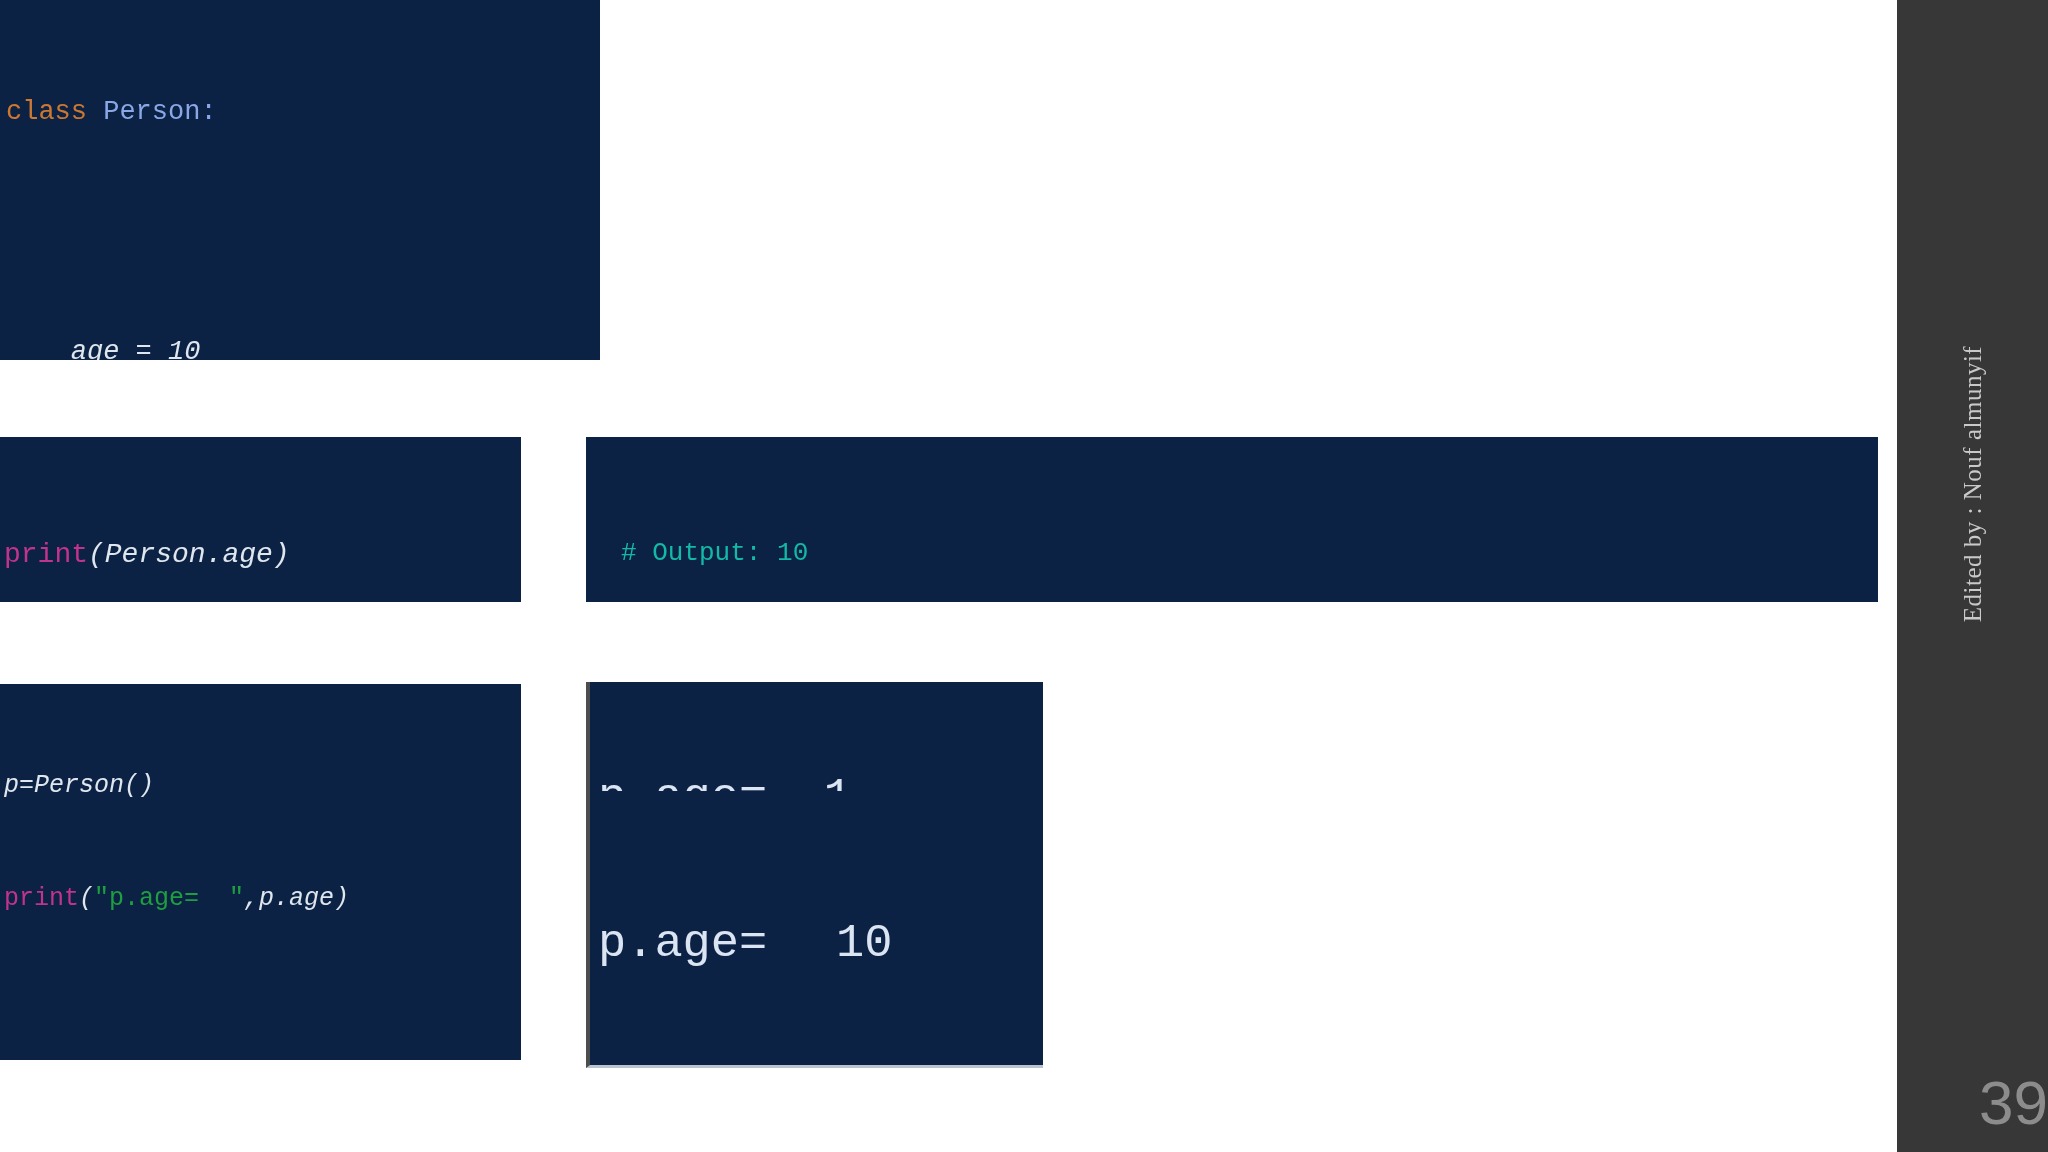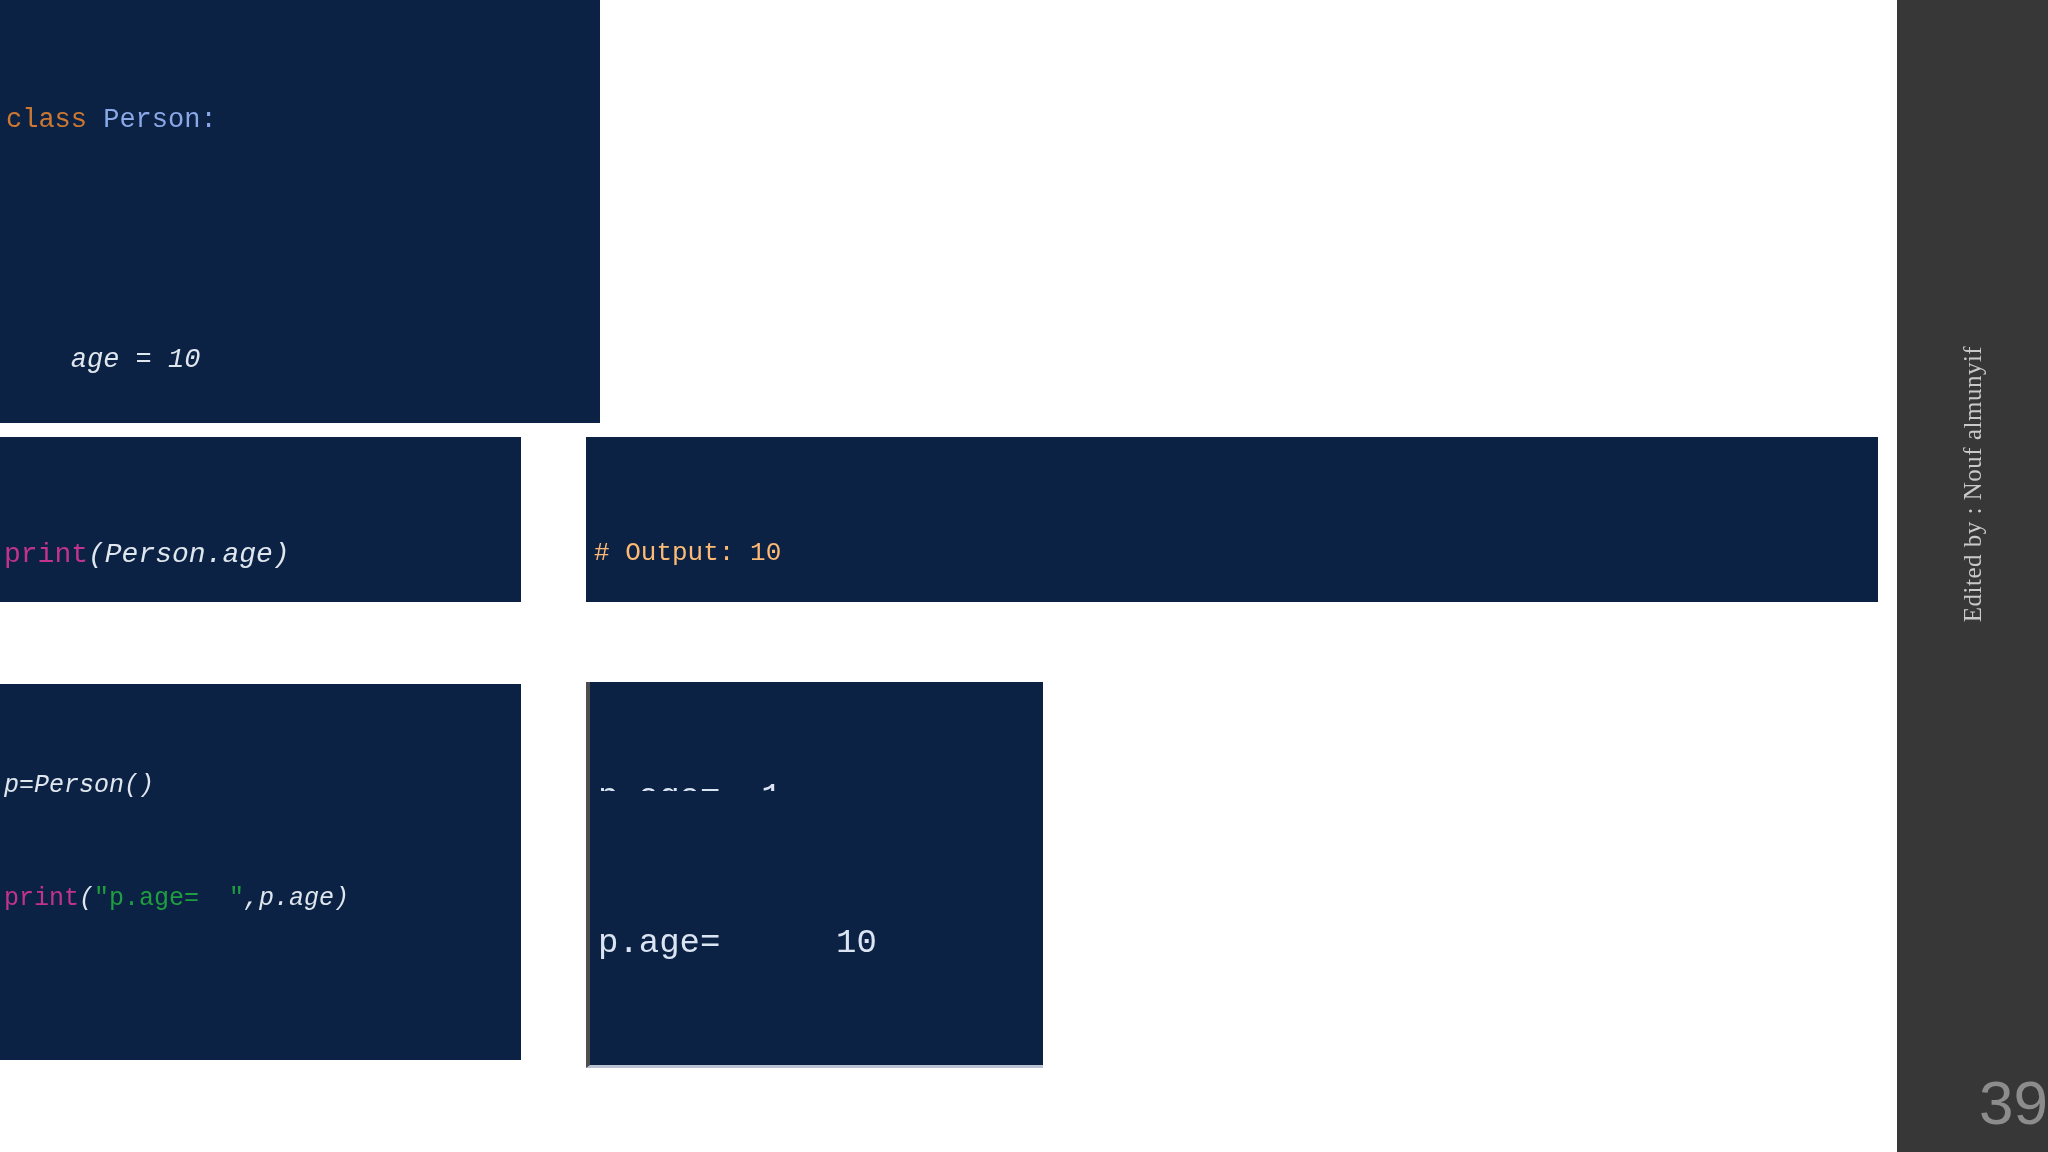--- a/index.html
+++ b/index.html
@@ -32,32 +32,32 @@
     white-space: pre;
     display: block;
   }
 
   
   .t-kw      { color: #cc7832; }          
   .t-cls     { color: #8aa8e8; }          
   .t-plain   { color: #dfe6ee; font-style: italic; }
   .t-builtin { color: #c2338e; }          
   .t-str     { color: #1f9e3f; }
-  .t-comment { color: #fdba74; }          
+  .t-comment { color: #14b8a6; margin-left: 27px; }          
   .t-out     { color: #dbe4f2; }          
 
   
   #panel-class {
     left: 0px;
     top: 0px;
     width: 600px;
-    height: 423px;
+    height: 360px;
     font-size: 27px;
     line-height: 40px;
-    padding: 20px 0 0 6px;
+    padding: 12px 0 0 6px;
   }
 
   
   #panel-call {
     left: 0px;
     top: 437px;
     width: 521px;
     height: 165px;
     font-size: 28px;
     line-height: 47px;
@@ -85,21 +85,21 @@
     line-height: 37.5px;
     padding: 8px 0 16px 4px;
   }
 
   
   #panel-shell {
     left: 586px;
     top: 682px;
     width: 457px;
     height: 386px;
-    font-size: 34px;
+    font-size: 47px;
     line-height: 61px;
     padding: 0 0 0 8px;
     border-left: 4px solid #4d4d4d;
     border-bottom: 3px solid #b9c3d1;
   }
   #panel-shell .clipped-line {
     display: block;
     height: 24px;
     overflow: hidden;
     line-height: 61px;

